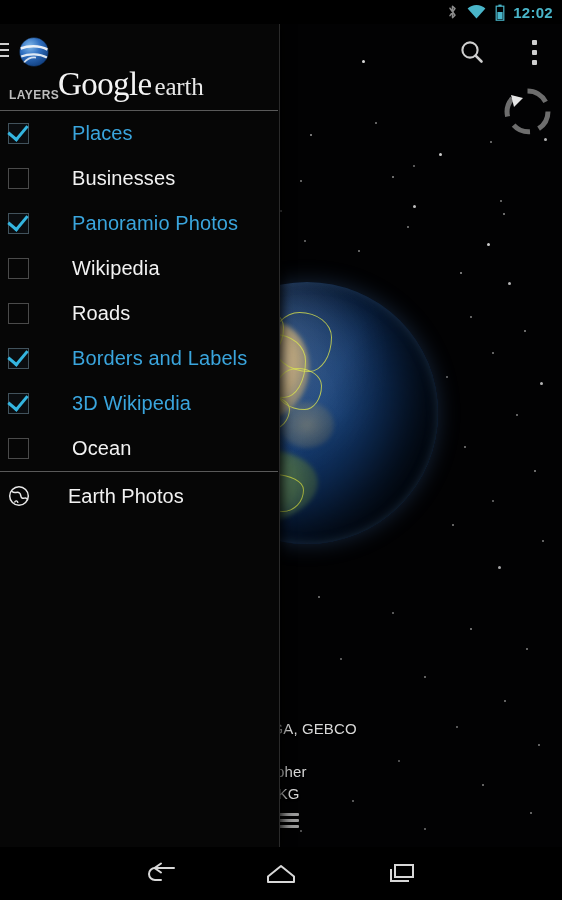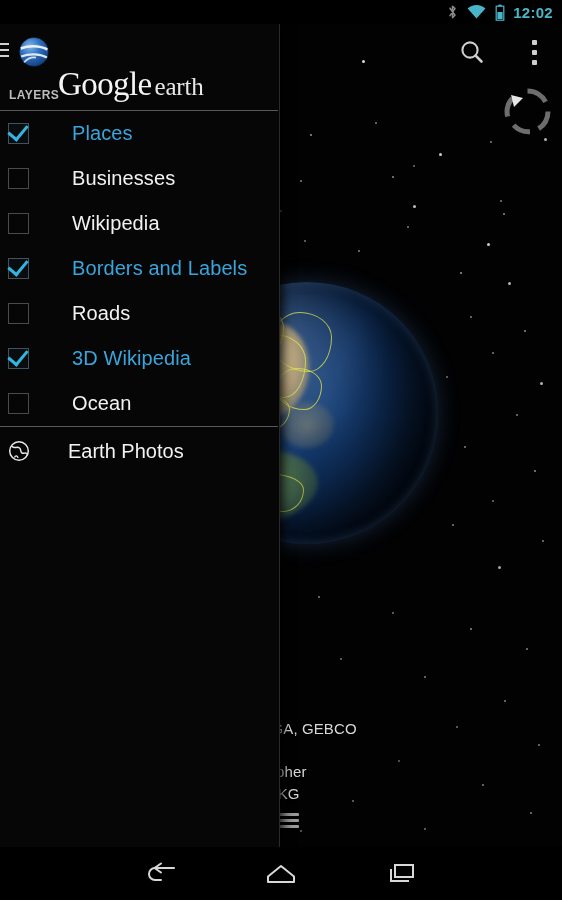--- a/index.html
+++ b/index.html
@@ -535,32 +535,38 @@
       <div class="cb">
           <div class="tick"></div>
         </div>
       <div class="layer-label on">Places</div>
     </div>
     <div class="layer-row">
       <div class="cb off"></div>
       <div class="layer-label off">Businesses</div>
     </div>
     <div class="layer-row">
+      <div class="cb">
+          <div class="tick"></div>
+        </div>
+      <div class="layer-label on">Panoramio Photos</div>
+    </div>
+    <div class="layer-row">
       <div class="cb off"></div>
       <div class="layer-label off">Wikipedia</div>
+    </div>
+    <div class="layer-row">
+      <div class="cb off"></div>
+      <div class="layer-label off">Roads</div>
     </div>
     <div class="layer-row">
       <div class="cb">
           <div class="tick"></div>
         </div>
       <div class="layer-label on">Borders and Labels</div>
-    </div>
-    <div class="layer-row">
-      <div class="cb off"></div>
-      <div class="layer-label off">Roads</div>
     </div>
     <div class="layer-row">
       <div class="cb">
           <div class="tick"></div>
         </div>
       <div class="layer-label on">3D Wikipedia</div>
     </div>
     <div class="layer-row">
       <div class="cb off"></div>
       <div class="layer-label off">Ocean</div>

